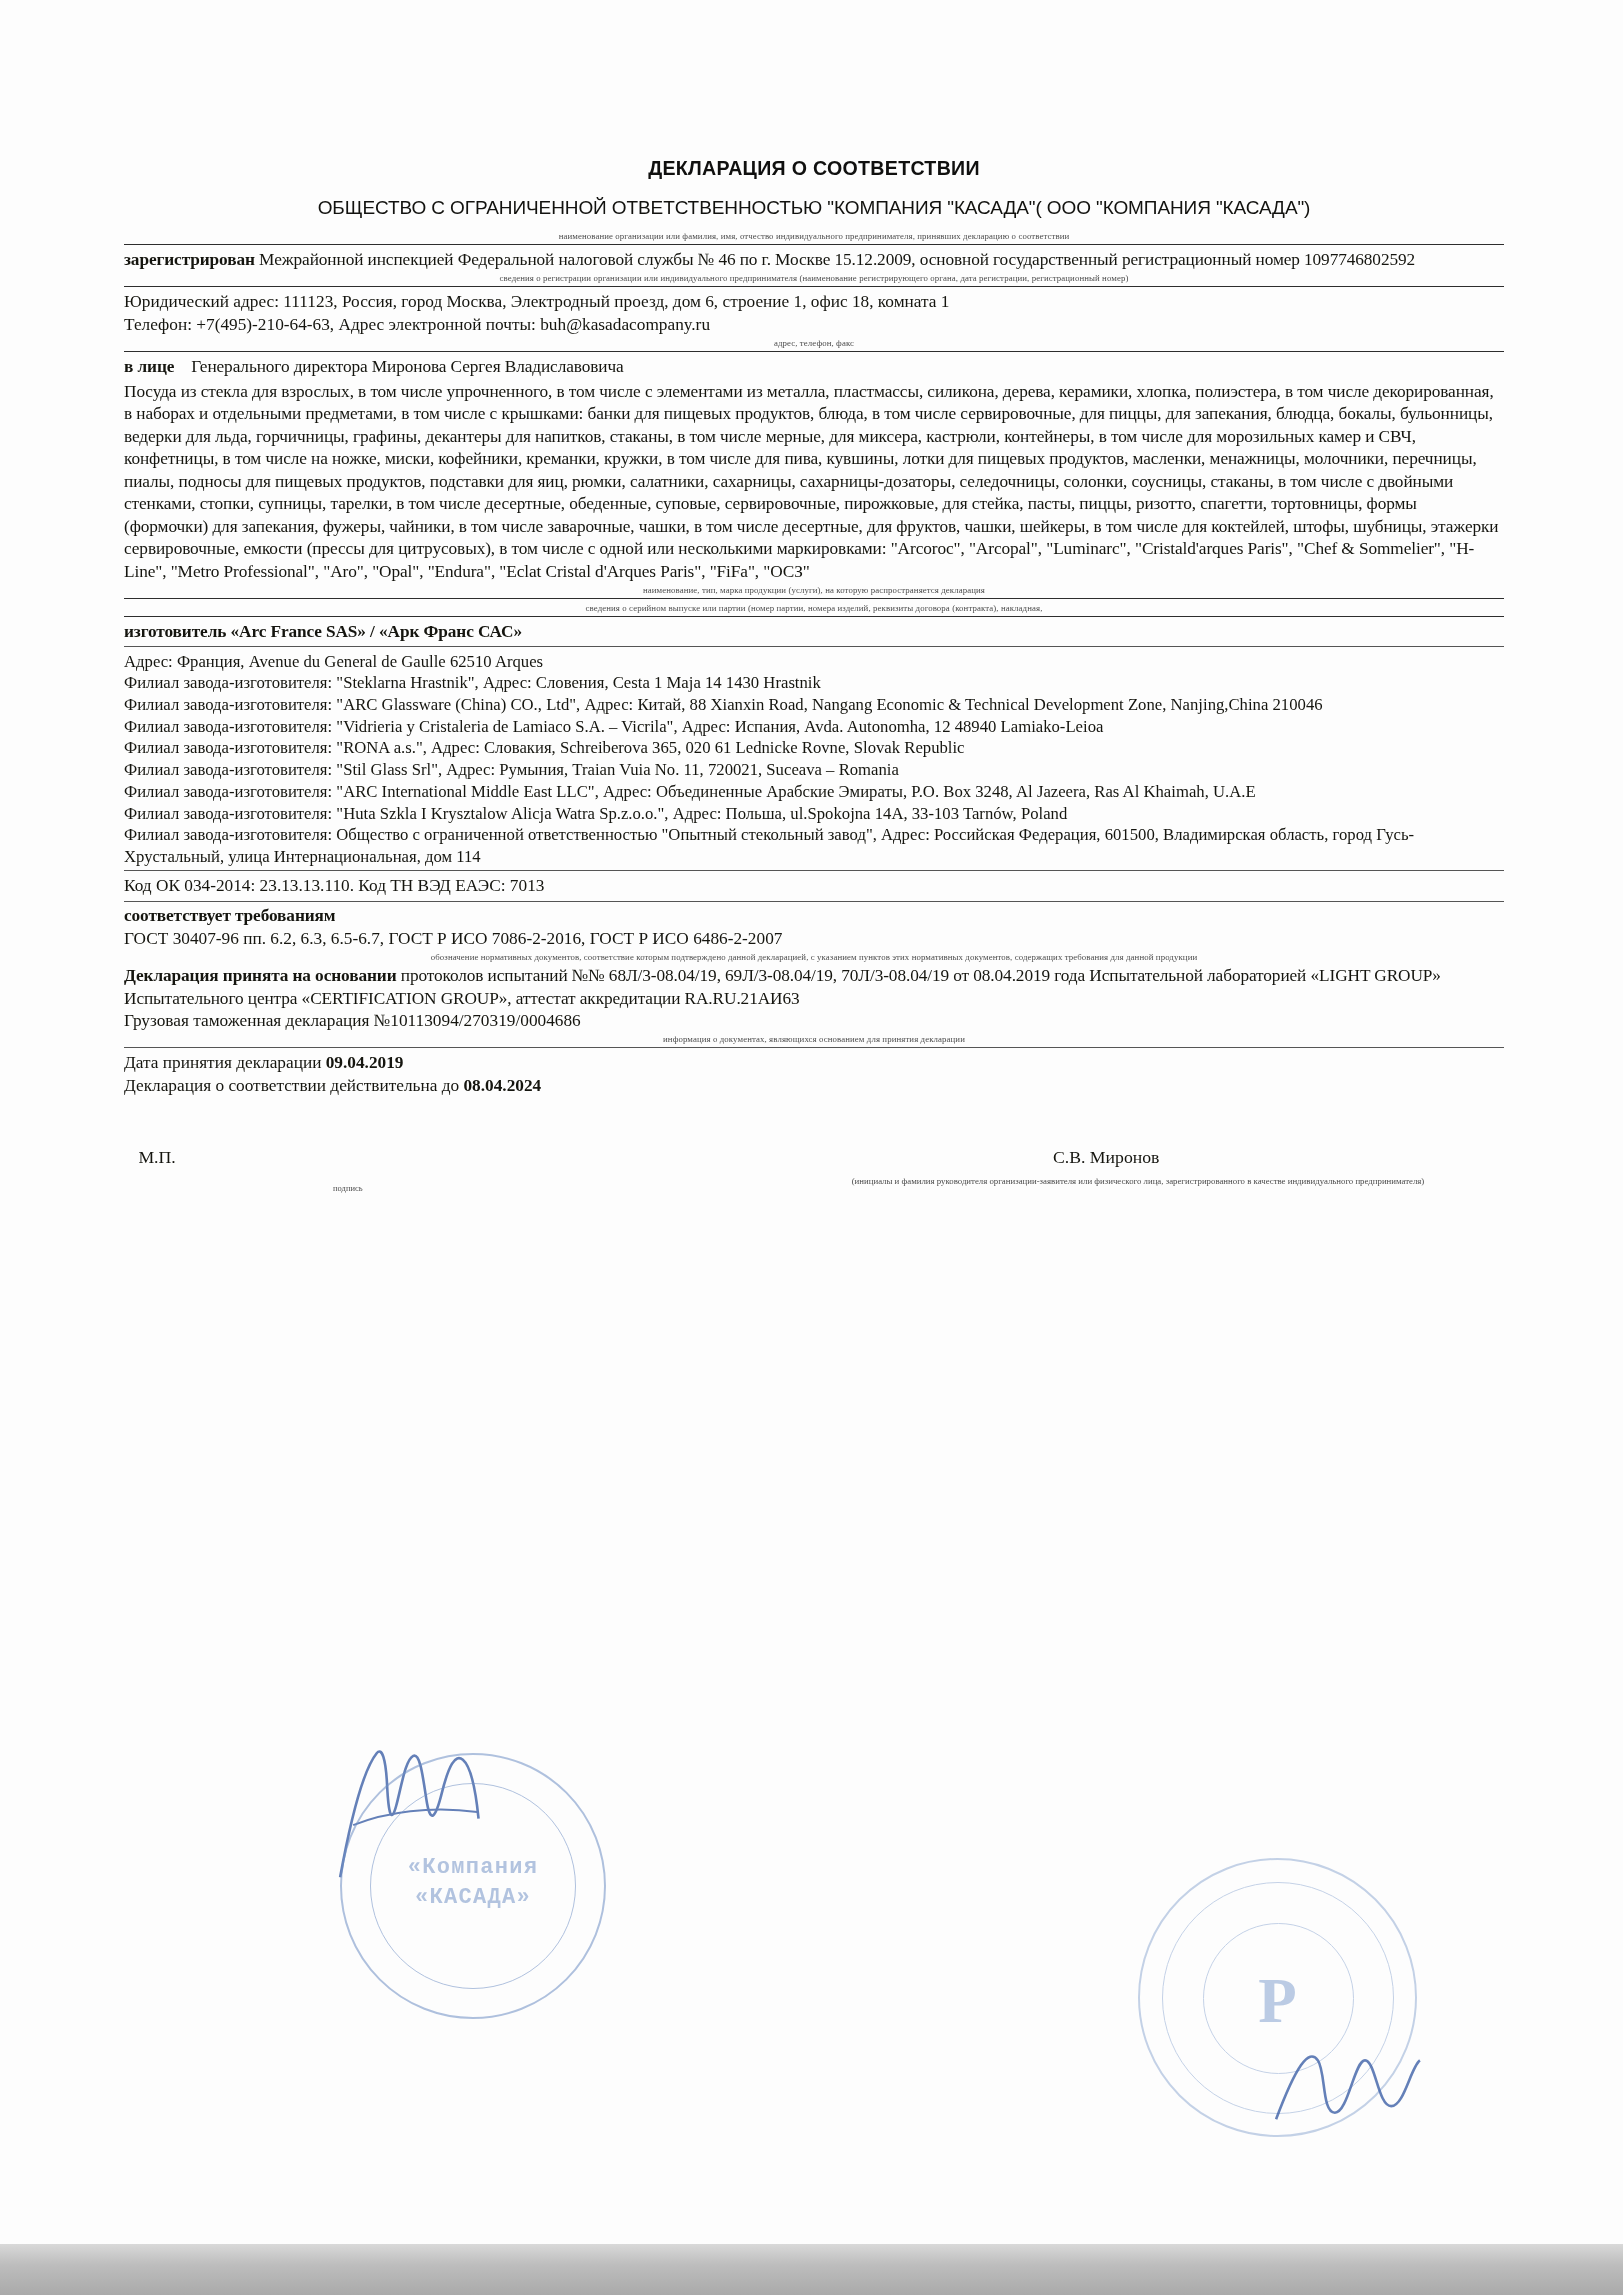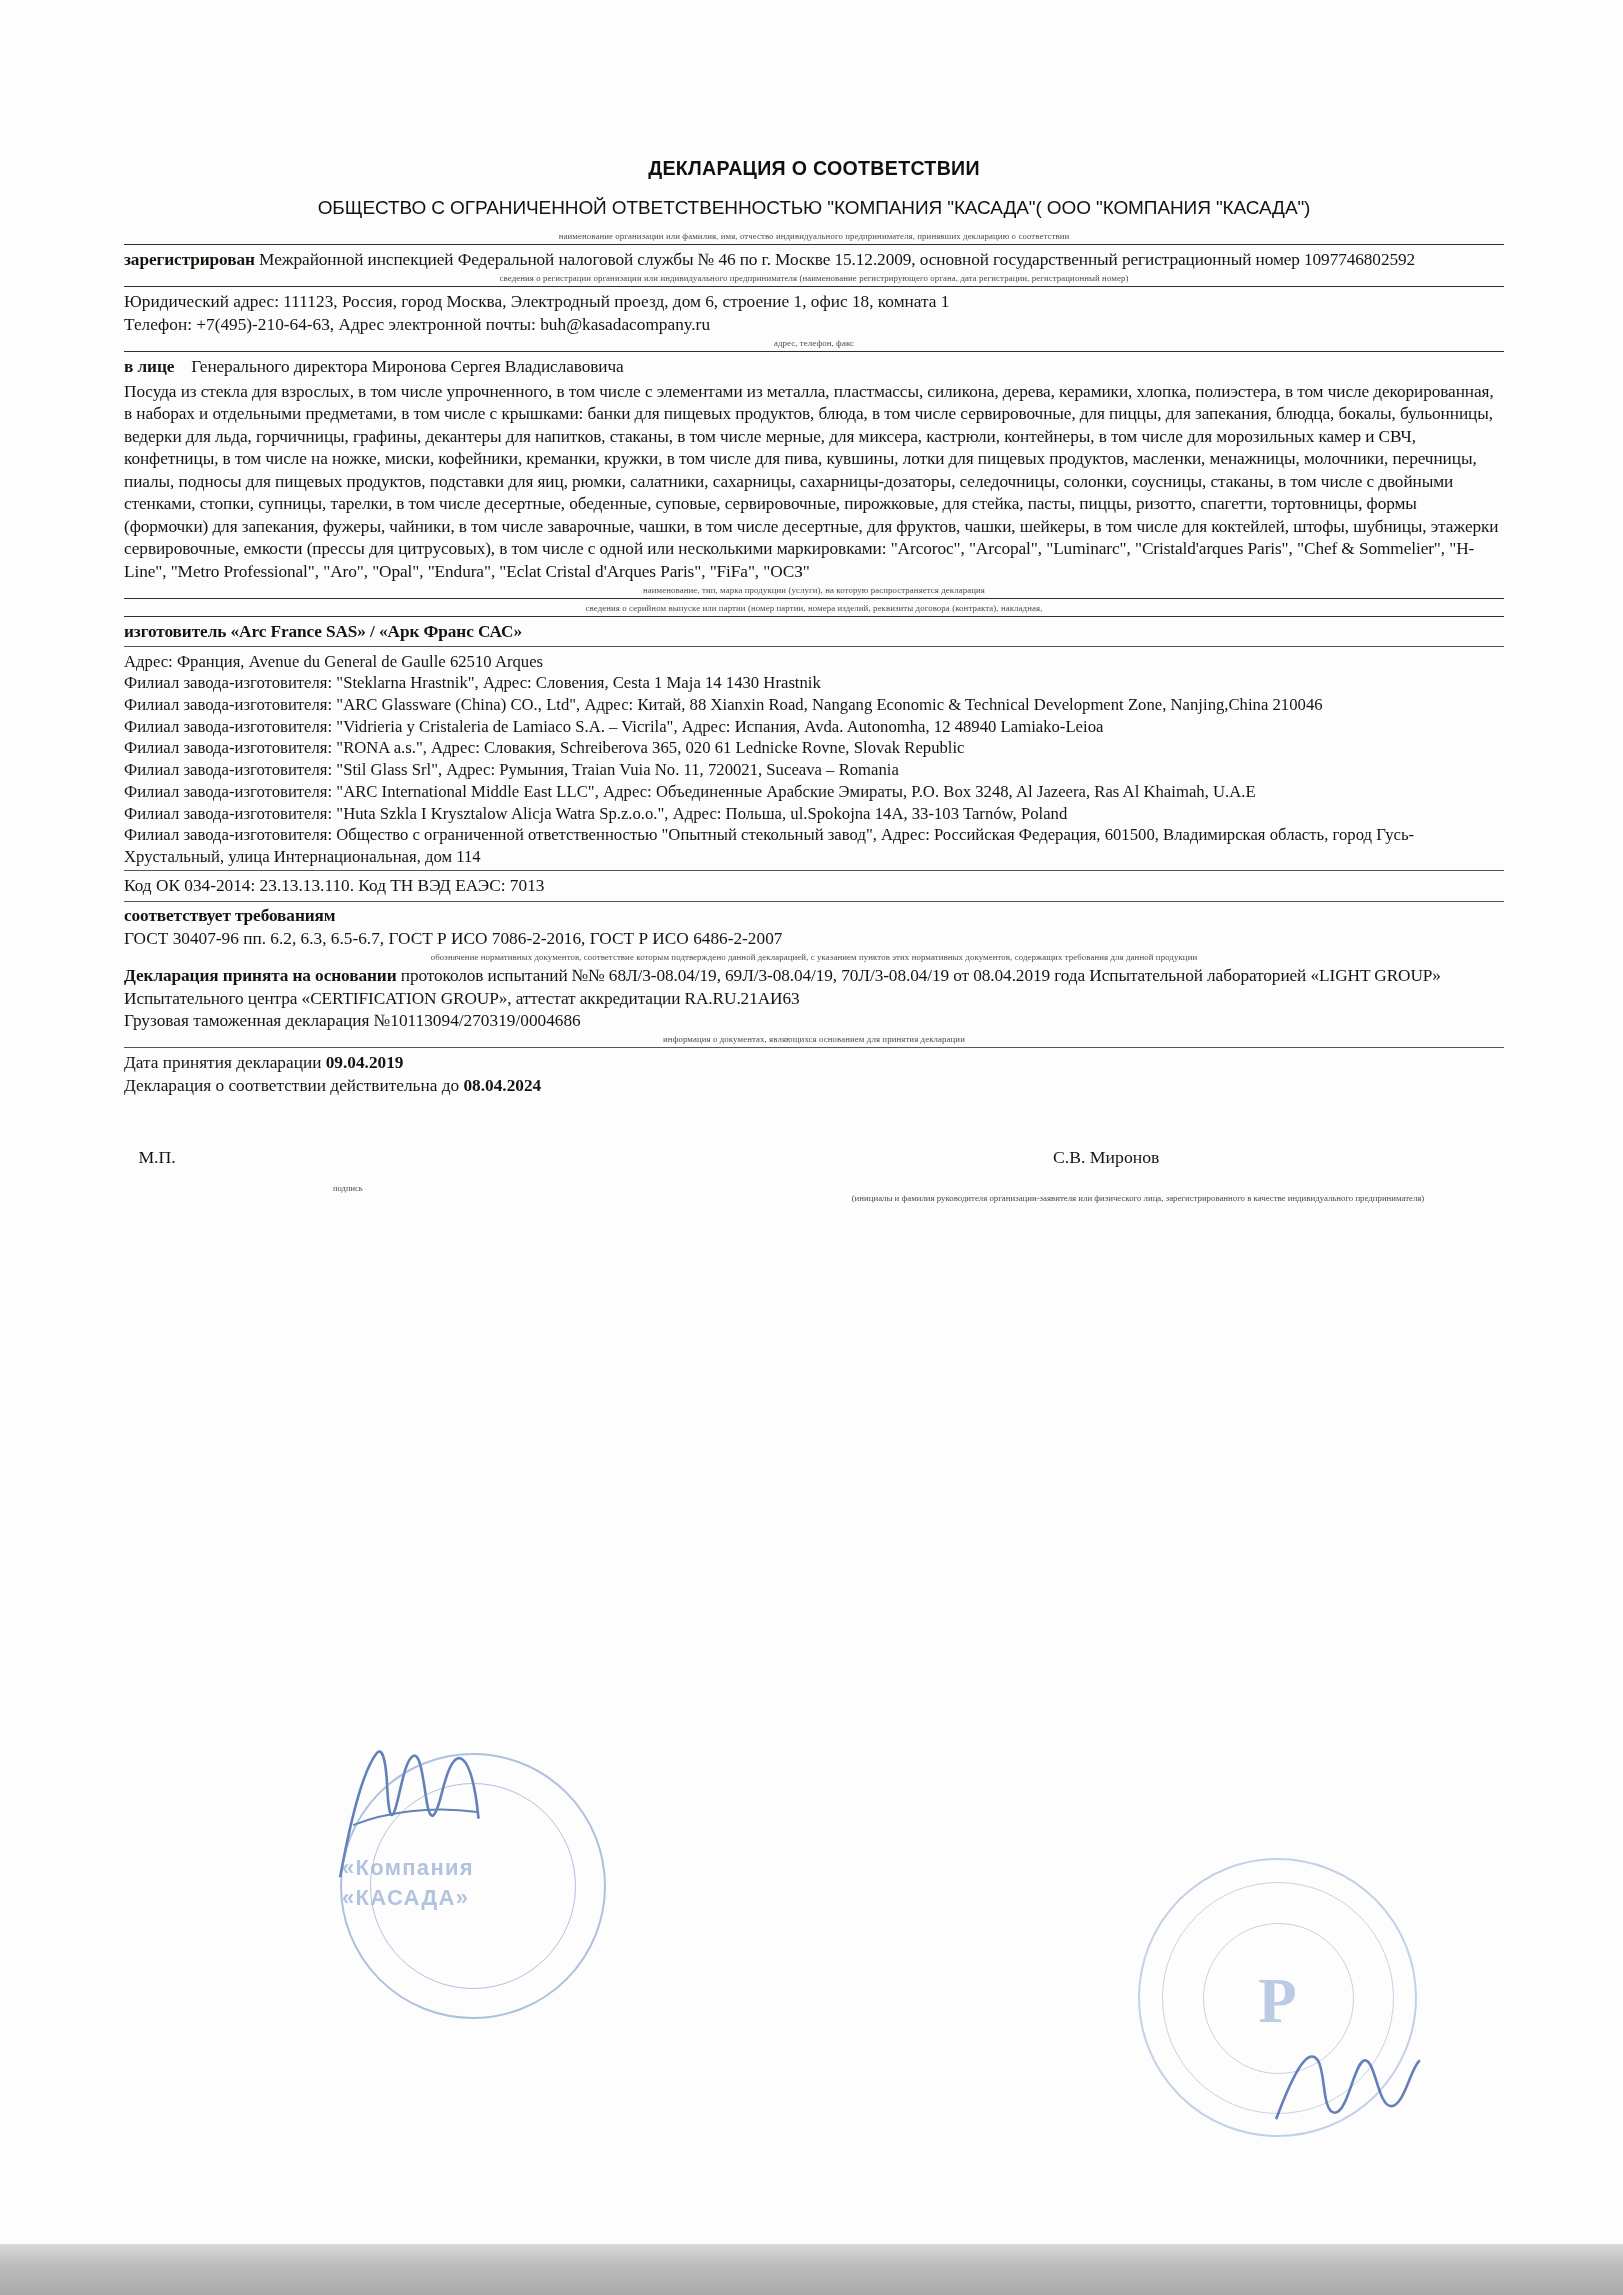--- a/index.html
+++ b/index.html
@@ -119,21 +119,21 @@
   .sig-caption-left {
     position: absolute;
     left: 209px;
     top: 50px;
     font-size: 8.5px;
     color: #4a4a4a;
   }
   .sig-caption-right {
     position: absolute;
     left: 654px;
-    top: 60px;
+    top: 43px;
     width: 720px;
     text-align: center;
     font-size: 8.8px;
     color: #4a4a4a;
     line-height: 1.25;
   }
 
   
   .stamp {
     position: absolute;
@@ -155,23 +155,23 @@
     width: 204px;
     height: 204px;
     border: 1.3px solid #6f8fc4;
     border-radius: 50%;
   }
   .stamp-main .txt {
     position: absolute;
     left: 0;
     top: 98px;
     width: 262px;
-    text-align: left;
+    text-align: center;
     color: #5d82bd;
-    font-family: Liberation Sans, sans-serif;
+    font-family: Liberation Mono, monospace;
     font-weight: bold;
     font-size: 22px;
     letter-spacing: 1.3px;
     line-height: 1.35;
     opacity: 0.85;
   }
   .stamp-right {
     left: 1138px;
     top: 1858px;
     width: 275px;

